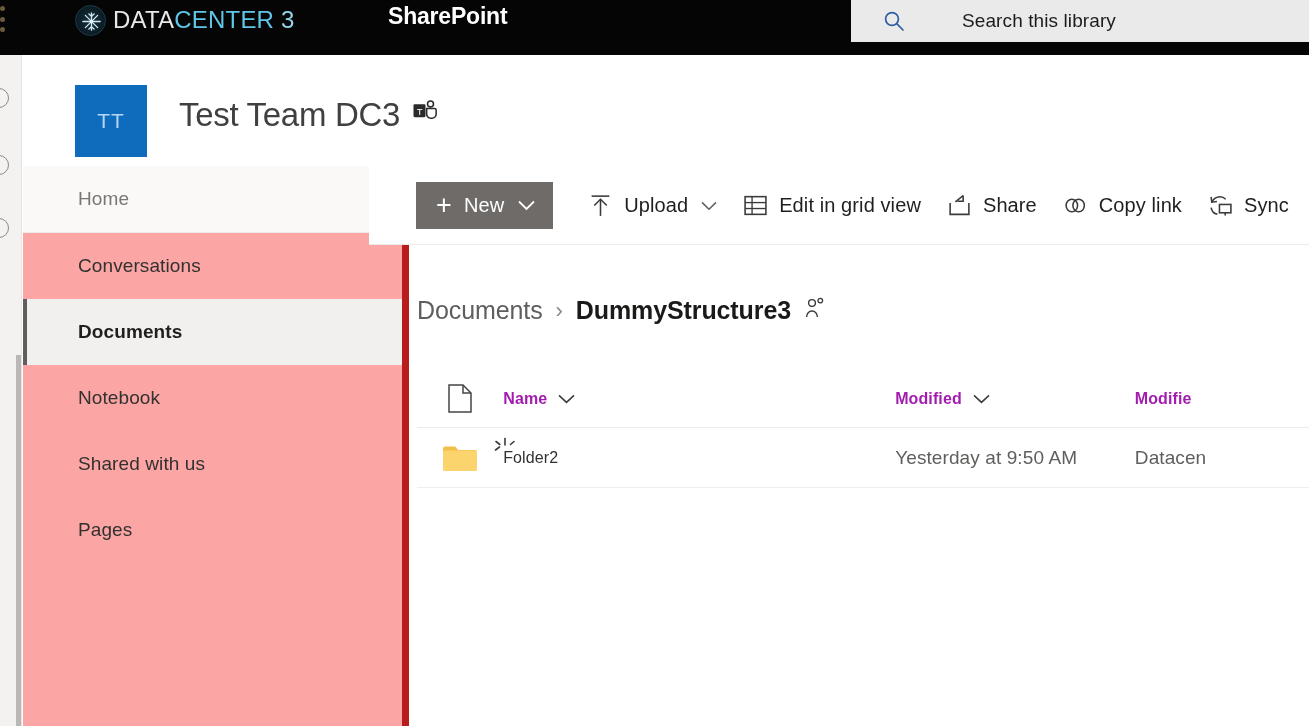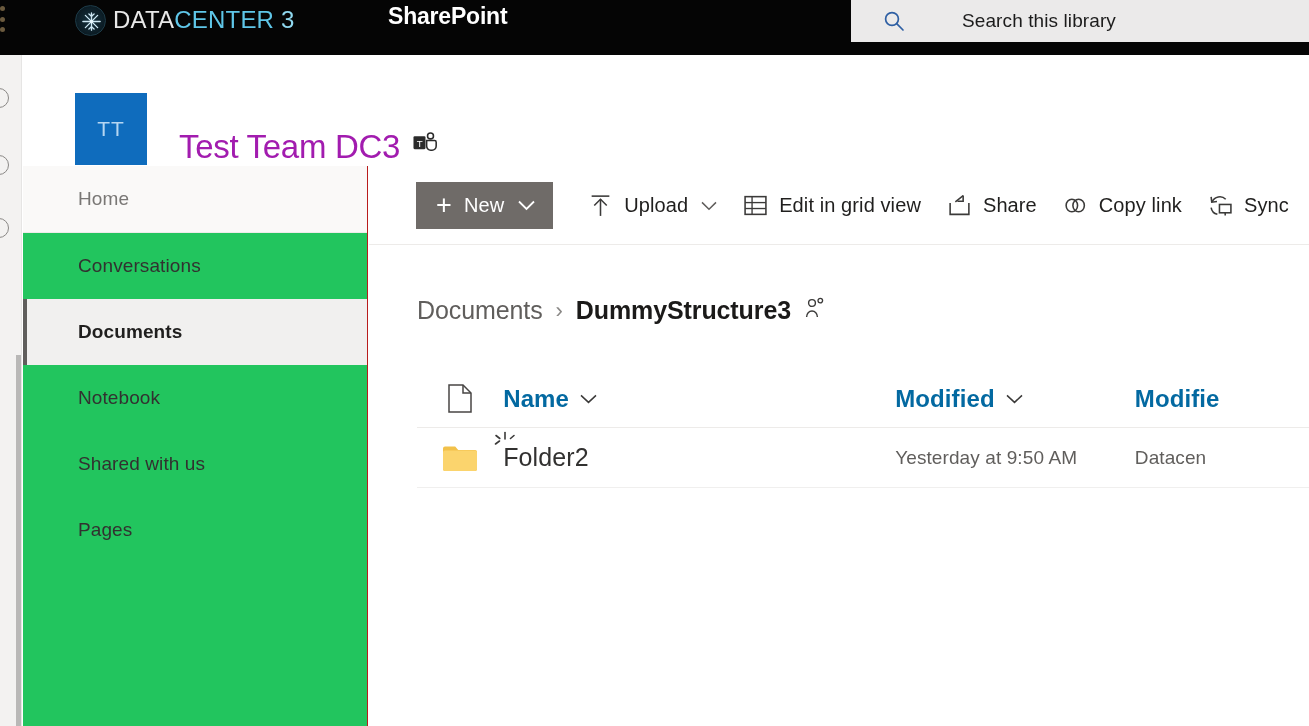--- a/index.html
+++ b/index.html
@@ -61,37 +61,37 @@
   }
 
   .searchbox {
     position: absolute; left: 851px; top: 0px; width: 458px; height: 42px;
     background: #ebeaea; display: flex; align-items: center; padding-left: 31px; gap: 40px;
   }
   .searchbox .mag { width: 24px; height: 24px; flex: 0 0 24px; margin-right: 16px; }
   .searchbox .ph { font-size: 19px; color: #1c1c1c; letter-spacing: 0.1px; }
 
   
-  .site-header { position: absolute; left: 23px; top: 69px; width: 1286px; height: 111px; background: #fff; }
+  .site-header { position: absolute; left: 23px; top: 61px; width: 1286px; height: 111px; background: #fff; }
   .site-logo {
     position: absolute; left: 52px; top: 24px; width: 72px; height: 72px;
     background: #0f6cbd; color: #b5d6f2; font-size: 21px; letter-spacing: 1px;
     display: flex; align-items: center; justify-content: center;
   }
   .site-name {
     position: absolute; left: 156px; top: 35px;
-    font-size: 33px; color: #a21caf; font-weight: 400; letter-spacing: -0.3px;
-    display: flex; align-items: center; margin-top: 24px;
+    font-size: 33px; color: #404040; font-weight: 400; letter-spacing: -0.3px;
+    display: flex; align-items: center;
   }
   .teams-badge { margin-left: 13px; position: relative; top: -4px; }
 
   
   .sidebar {
-    position: absolute; left: 23px; top: 166px; width: 345px; height: 560px;
-    background: #22c55e; border-right: 1px solid #b91c1c;
+    position: absolute; left: 23px; top: 166px; width: 386px; height: 560px;
+    background: #fca5a5; border-right: 7px solid #b91c1c;
   }
   .nav-item {
     position: relative; height: 66px; display: flex; align-items: center;
     padding-left: 55px; font-size: 19px; color: #323130; letter-spacing: 0.1px;
   }
   .nav-item.home { background: #faf9f8; color: #797775; }
   .nav-item.selected { background: #f1f0ef; font-weight: 700; color: #201f1e; }
   .nav-item.selected::before {
     content: ""; position: absolute; left: 0; top: 0; width: 4px; height: 100%; background: #605e5c;
   }
@@ -130,27 +130,27 @@
   
   .list { position: absolute; left: 417px; top: 370px; width: 892px; }
   .list-head {
     height: 58px; display: flex; align-items: center;
     border-bottom: 1px solid #edebe9;
   }
   .col-icon { width: 99px; display: flex; justify-content: center; align-items: center; }
   .col-name { width: 450px; display: flex; align-items: center; }
   .col-mod  { width: 220px; display: flex; align-items: center; }
   .col-modby{ width: 200px; display: flex; align-items: center; margin-left: 48px; }
-  .hdr-label { font-size: 24px; color: #0369a1; font-weight: 600; letter-spacing: 0.1px; }
+  .hdr-label { font-size: 16px; color: #a21caf; font-weight: 600; letter-spacing: 0.1px; }
   .hdr-chev { margin-left: 11px; }
   .row {
     height: 60px; display: flex; align-items: center; border-bottom: 1px solid #f0efee;
   }
   .row .col-name { position: relative; }
-  .cell-text { font-size: 25px; color: #323130; letter-spacing: 0.1px; text-align: center; }
+  .cell-text { font-size: 16px; color: #323130; letter-spacing: 0.1px; text-align: center; }
   .cell-sub { font-size: 19px; color: #605e5c; letter-spacing: 0.1px; white-space: nowrap; }
   .folder-ico { width: 36px; height: 29px; }
   .click-burst { position: absolute; left: -9px; top: -13px; width: 22px; height: 22px; }
 </style>
 </head>
 <body>
 
 <div id="page">
 
   <div class="left-rail">

